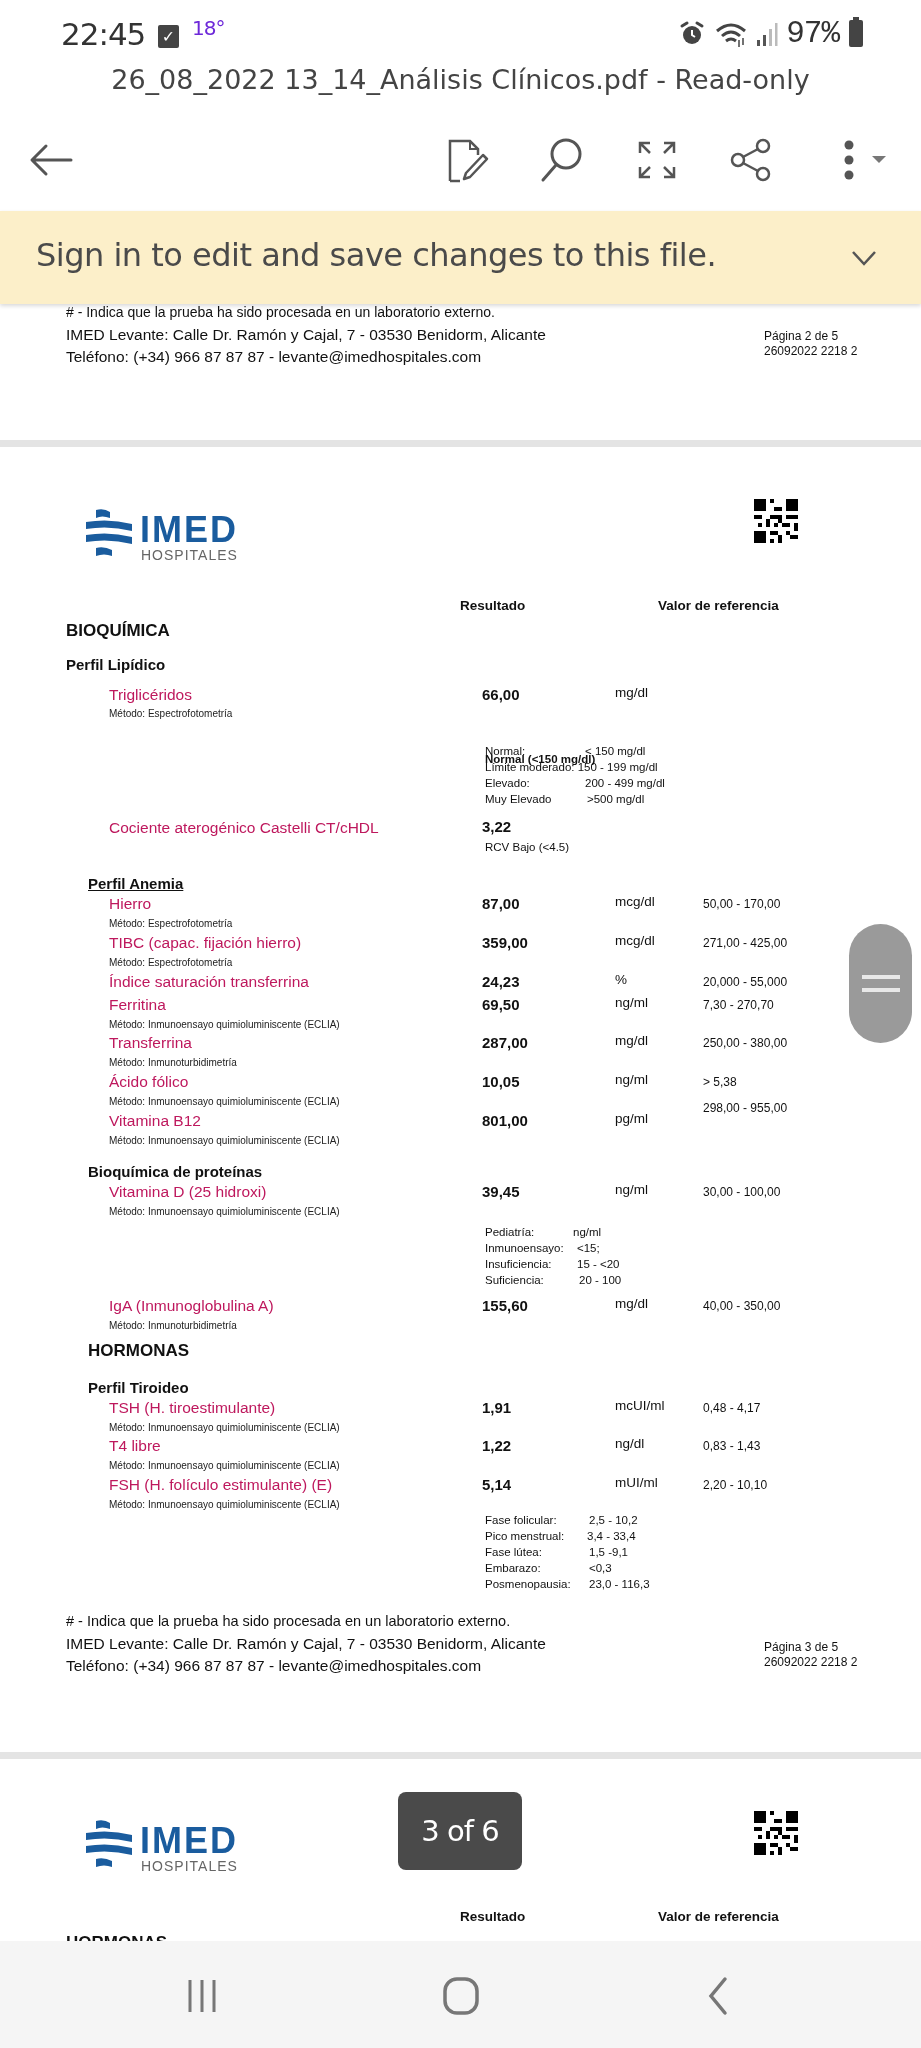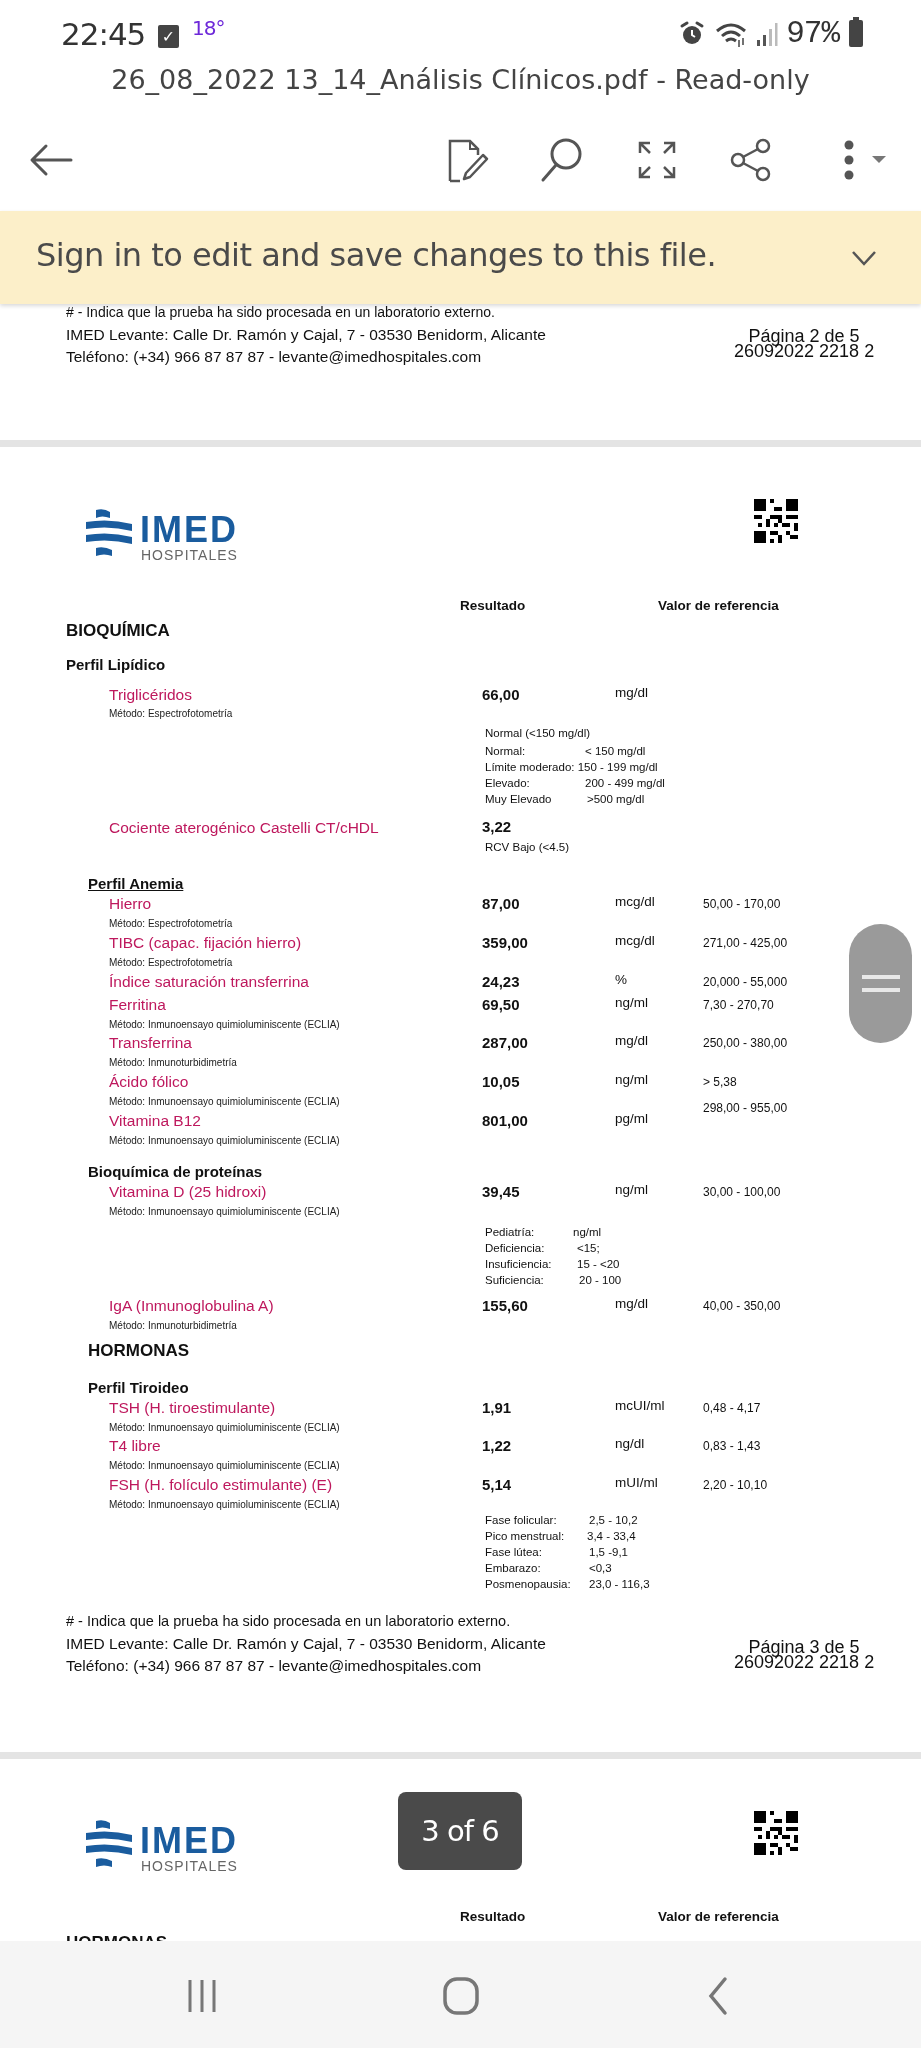--- a/index.html
+++ b/index.html
@@ -25,21 +25,21 @@
   
   .banner { position: absolute; left: 0; top: 211px; width: 921px; height: 93px; background: #fcefc9; box-shadow: 0 2px 4px rgba(0,0,0,0.15); z-index: 5; }
   .banner-text { position: absolute; left: 36px; top: 25px; font-family: "DejaVu Sans", sans-serif; font-size: 32px; color: #4a4a4a; letter-spacing: -0.5px; }
   .banner-chevron { position: absolute; right: 40px; top: 30px; width: 34px; height: 34px; }
 
   
   .pdf-area { position: absolute; left: 0; top: 211px; width: 921px; height: 1730px; background: #fff; overflow: hidden; }
   .page-sep { position: absolute; left: 0; width: 921px; height: 7px; background: #e4e4e4; }
 
   .foot-line { position: absolute; left: 66px; font-size: 15.5px; color: #111; white-space: nowrap; }
-  .foot-page { position: absolute; left: 734px; font-size: 18px; color: #111; line-height: 15px; text-align: center; }
+  .foot-page { position: absolute; left: 764px; font-size: 12px; color: #111; line-height: 15px; }
 
   .logo { position: absolute; left: 84px; width: 180px; height: 60px; }
   .qr { position: absolute; left: 754px; width: 44px; height: 44px; }
 
   .col-head { position: absolute; font-size: 13.5px; font-weight: bold; color: #111; }
 
   .sec { position: absolute; font-weight: bold; color: #111; }
   .sec-lg { font-size: 17px; left: 66px; }
   .sec-sm { font-size: 15px; }
 
@@ -166,21 +166,21 @@
   <div class="col-head" style="left:460px; top:387px;">Resultado</div>
   <div class="col-head" style="left:658px; top:387px;">Valor de referencia</div>
 
   <div class="sec sec-lg" style="top:410px;">BIOQUÍMICA</div>
   <div class="sec sec-sm" style="left:66px; top:445px;">Perfil Lipídico</div>
 
   <div class="test-name" style="top:475px;">Triglicéridos</div>
   <div class="method" style="top:497px;">Método: Espectrofotometría</div>
   <div class="result" style="top:475px;">66,00</div>
   <div class="unit" style="top:474px;">mg/dl</div>
-  <div class="note" style="top:516px;">Normal (&lt;150 mg/dl)</div>
+  <div class="note" style="top:542px;font-weight:bold;">Normal (&lt;150 mg/dl)</div>
   <div class="note-row" style="top:532px;">
     <div><span style="width:100px">Normal:</span><span>&lt; 150 mg/dl</span></div>
     <div><span>Límite moderado:</span> <span>150 - 199 mg/dl</span></div>
     <div><span style="width:100px">Elevado:</span><span>200 - 499 mg/dl</span></div>
     <div><span style="width:102px">Muy Elevado</span><span>&gt;500 mg/dl</span></div>
   </div>
 
   <div class="test-name" style="top:608px;">Cociente aterogénico Castelli CT/cHDL</div>
   <div class="result" style="top:607px;">3,22</div>
   <div class="note" style="top:630px;">RCV Bajo (&lt;4.5)</div>
@@ -224,21 +224,21 @@
     </div>
 
   <div class="sec sec-sm" style="left:88px; top:952px;">Bioquímica de proteínas</div>
   <div class="test-name" style="top:972px;">Vitamina D (25 hidroxi)</div>
   <div class="method" style="top:995px;">Método: Inmunoensayo quimioluminiscente (ECLIA)</div>
   <div class="result" style="top:972px;">39,45</div>
   <div class="unit" style="top:971px;">ng/ml</div>
   <div class="ref" style="top:974px;">30,00 - 100,00</div>
   <div class="note-row" style="top:1013px;">
     <div><span style="width:88px">Pediatría:</span><span>ng/ml</span></div>
-    <div><span style="width:92px">Deficiencia:</span><span>&lt;15;</span></div>
+    <div><span style="width:92px">Inmunoensayo:</span><span>&lt;15;</span></div>
     <div><span style="width:92px">Insuficiencia:</span><span>15 - &lt;20</span></div>
     <div><span style="width:94px">Suficiencia:</span><span>20 - 100</span></div>
   </div>
   <div class="test-name" style="top:1086px;">IgA (Inmunoglobulina A)</div>
   <div class="method" style="top:1109px;">Método: Inmunoturbidimetría</div>
   <div class="result" style="top:1086px;">155,60</div>
   <div class="unit" style="top:1085px;">mg/dl</div>
   <div class="ref" style="top:1088px;">40,00 - 350,00</div>
 
   <div class="sec sec-lg" style="left:88px; top:1130px;">HORMONAS</div>

